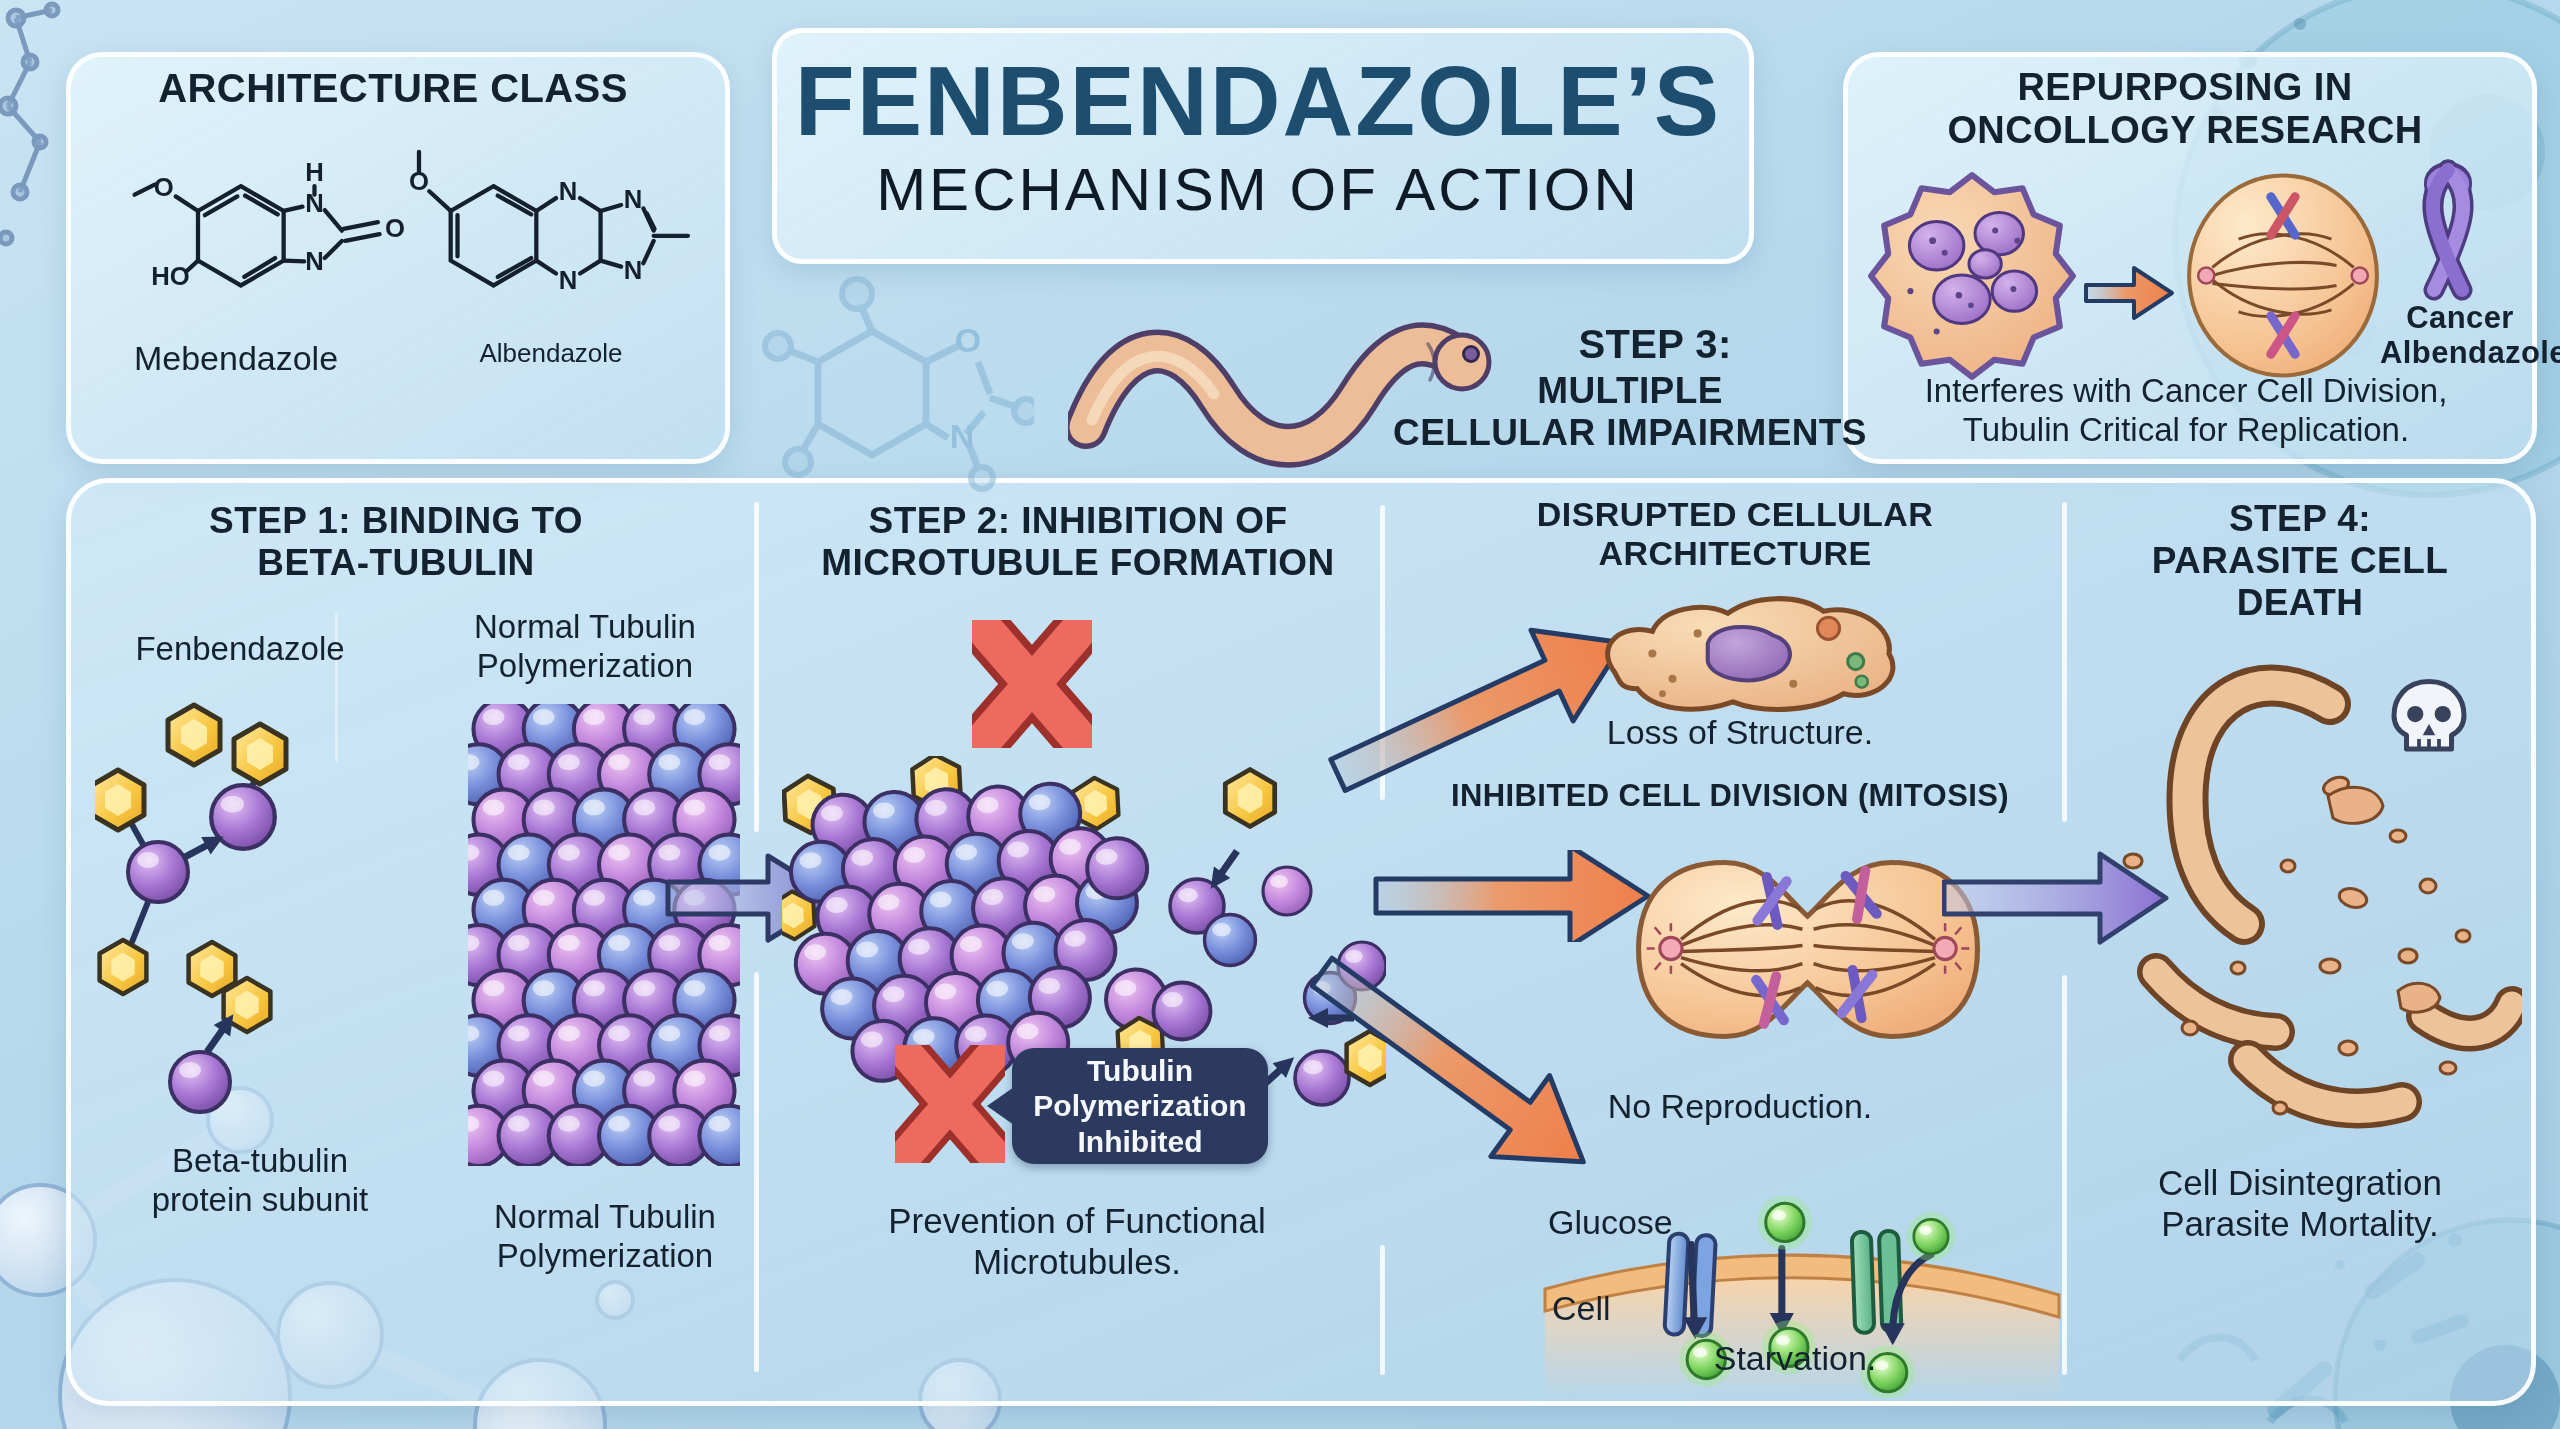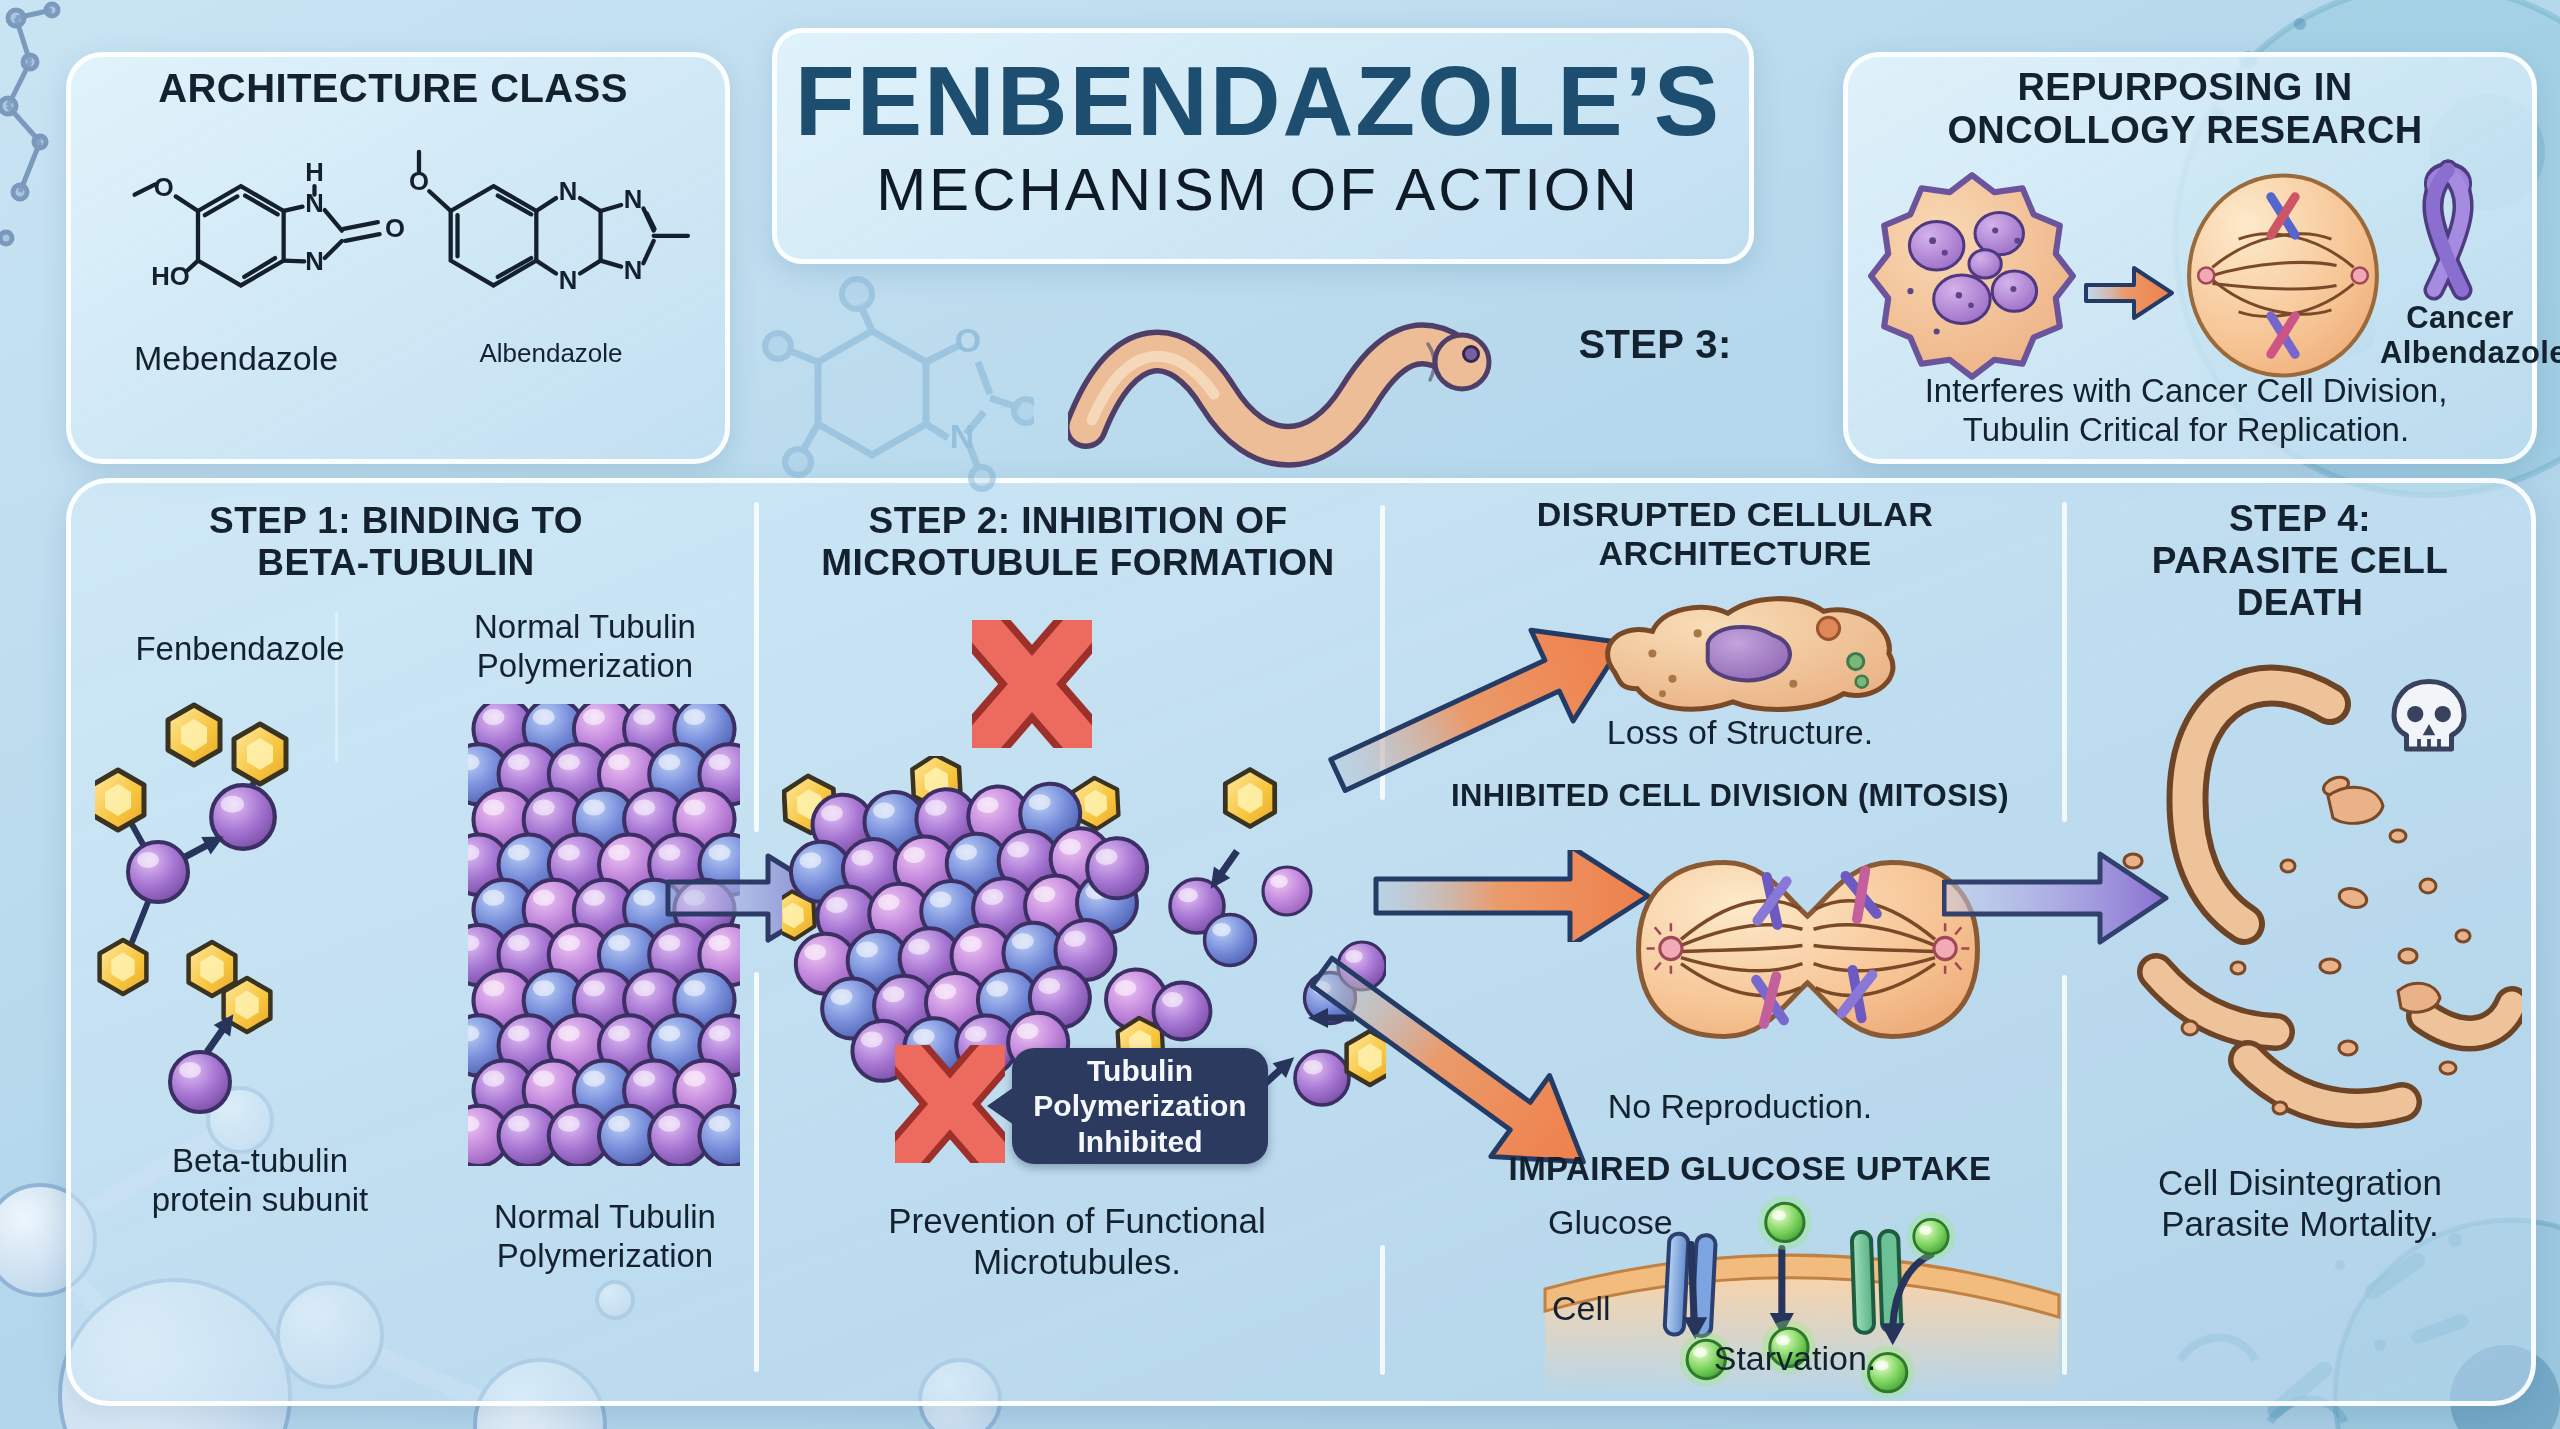--- a/index.html
+++ b/index.html
@@ -354,20 +354,22 @@
   <g fill="none" stroke-linecap="round">
     <path d="M18,135 C55,40 110,40 150,105 C190,170 250,170 290,105 C322,52 352,42 384,62" stroke="#4f3f68" stroke-width="44"></path>
     <path d="M18,135 C55,40 110,40 150,105 C190,170 250,170 290,105 C322,52 352,42 384,62" stroke="#ecbd97" stroke-width="33"></path>
     <path d="M24,128 C58,48 108,48 146,102" stroke="#f8ddc2" stroke-width="11" opacity=".8"></path>
     <path d="M360,52 C368,64 368,76 362,88" stroke="#4f3f68" stroke-width="3.5" opacity=".6"></path>
   </g>
   <circle cx="394" cy="70" r="27" fill="#ecbd97" stroke="#4f3f68" stroke-width="5"></circle>
   <circle cx="403" cy="62" r="7.5" fill="#7a5fa0" stroke="#35284f" stroke-width="3"></circle>
 </svg>
 <div class="abs h tc" style="left:1405px;top:322px;width:500px;font-size:40px">STEP 3:</div>
+<div class="abs h tc pre" style="left:1280px;top:370px;width:700px;font-size:37px">MULTIPLE
+CELLULAR IMPAIRMENTS</div>
 
 <div class="abs h tc pre" style="left:96px;top:500px;width:600px;font-size:37px">STEP 1: BINDING TO
 BETA-TUBULIN</div>
 <div class="abs lbl tc" style="left:80px;top:630px;width:320px;font-size:33px">Fenbendazole</div>
 <div class="abs lbl tc pre" style="left:420px;top:608px;width:330px;font-size:33px">Normal Tubulin
 Polymerization</div>
 <svg class="abs" style="left:95px;top:692px" width="334" height="448" viewBox="0 0 334 448">
   <g stroke="#27355c" stroke-width="6">
     <line x1="30" y1="120" x2="55" y2="165"></line>
         <line x1="55" y1="205" x2="35" y2="255"></line>
@@ -600,21 +602,20 @@
           <path d="M140,156 L160,200" stroke="#7668cc"></path>
           <path d="M160,156 L140,200" stroke="#c45f9e"></path>
         </g>
     <g transform="rotate(14 236 172)">
           <path d="M226,150 L246,194" stroke="#6c5ac0"></path>
           <path d="M246,150 L226,194" stroke="#8a78d8"></path>
         </g>
   </g>
 </svg>
 <div class="abs lbl tc" style="left:1495px;top:1086px;width:490px;font-size:34px">No Reproduction.</div>
-<div class="abs h tc" style="left:1420px;top:1150px;width:660px;font-size:33px">IMPAIRED GLUCOSE UPTAKE</div>
 <svg class="abs" style="left:1540px;top:1196px" width="524" height="202" viewBox="0 0 520 200">
   <path d="M5,114 Q260,45 515,120 L515,200 L5,200 Z" fill="url(#gmem)"></path>
   <path d="M5,92 Q260,22 515,98 L515,120 Q260,45 5,114 Z" fill="#f2bc7e" stroke="#c08244" stroke-width="3"></path>
   <g transform="translate(150,88) rotate(3)">
     <rect x="-24" y="-50" width="19" height="100" rx="9" fill="url(#gch1)" stroke="#2c4070" stroke-width="4"></rect>
     <rect x="3" y="-50" width="19" height="100" rx="9" fill="#7ba4e0" stroke="#2c4070" stroke-width="4"></rect>
   </g>
   <g transform="translate(335,85) rotate(-2)">
     <rect x="-24" y="-50" width="19" height="100" rx="9" fill="url(#gch2)" stroke="#1e5c40" stroke-width="4"></rect>
     <rect x="3" y="-50" width="19" height="100" rx="9" fill="#6cc096" stroke="#1e5c40" stroke-width="4"></rect>

